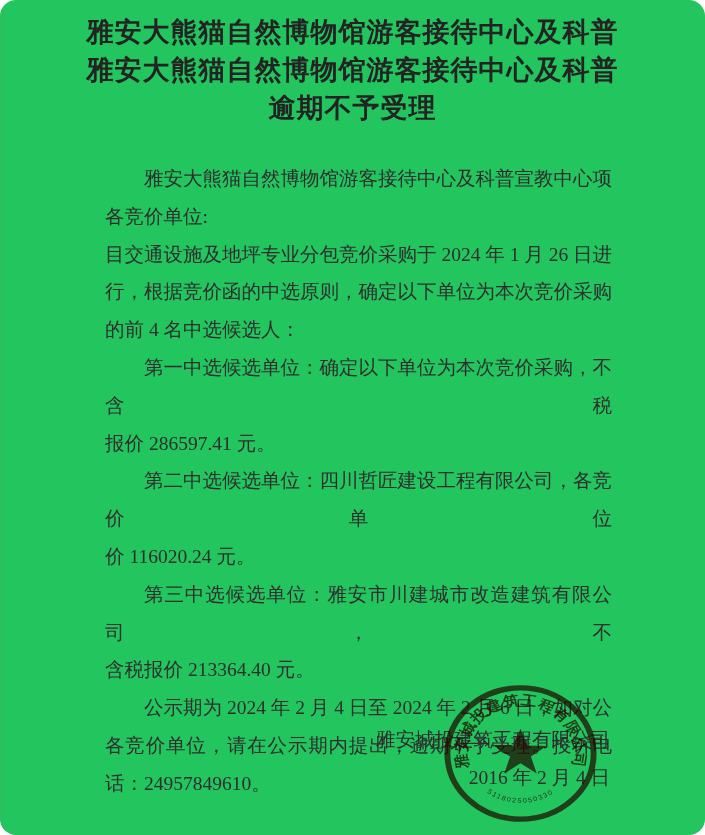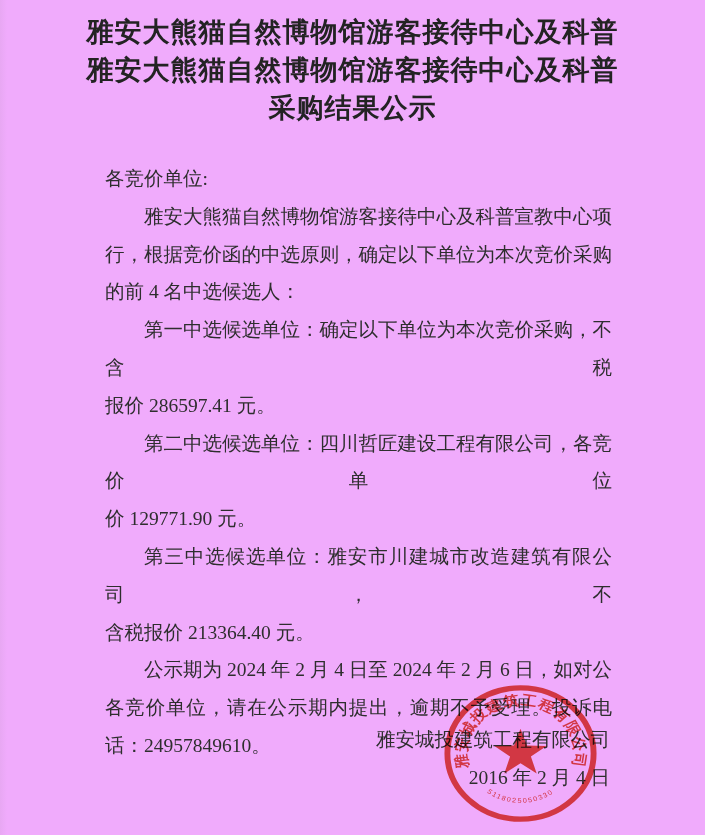--- a/index.html
+++ b/index.html
@@ -1,24 +1,25 @@
 <!DOCTYPE html>
 <html><head>
 <meta charset="utf-8">
 <style>
   * { margin: 0; padding: 0; box-sizing: border-box; }
   html, body { background: #ffffff; }
   .page {
     position: relative;
     width: 705px;
     height: 835px;
-    background: #f0abfc;
+    background: #22c55e;
     overflow: hidden;
     font-family: "Liberation Serif", "DejaVu Serif", serif;
     color: #2e2e2e;
+    border-radius: 16px;
   }
   
   .scan-edge {
     position: absolute;
     left: 0; top: 0;
     width: 7px; height: 100%;
     background: linear-gradient(to right, rgba(120,120,120,0.07), rgba(255,255,255,0));
   }
   .doc-title {
     position: absolute;
@@ -72,35 +73,36 @@
 </style>
 </head>
 <body>
 
 <div class="page">
   <div class="scan-edge"></div>
 
   <div class="doc-title">
     <div class="title-line">雅安大熊猫自然博物馆游客接待中心及科普</div>
     <div class="title-line">雅安大熊猫自然博物馆游客接待中心及科普</div>
-    <div class="title-line">采购结果公示</div>
+    <div class="title-line">逾期不予受理</div>
   </div>
 
   <div class="doc-body">
+    <div class="line jf first">雅安大熊猫自然博物馆游客接待中心及科普宣教中心项</div>
+
     <div class="line">各竞价单位:</div>
-
-    <div class="line jf first">雅安大熊猫自然博物馆游客接待中心及科普宣教中心项</div>
+    <div class="line jf">目交通设施及地坪专业分包竞价采购于 2024 年 1 月 26 日进</div>
     <div class="line jf">行，根据竞价函的中选原则，确定以下单位为本次竞价采购</div>
     <div class="line">的前 4 名中选候选人：</div>
 
     <div class="line jf first">第一中选候选单位：确定以下单位为本次竞价采购，不含税</div>
     <div class="line">报价 286597.41 元。</div>
 
     <div class="line jf first">第二中选候选单位：四川哲匠建设工程有限公司，各竞价单位</div>
-    <div class="line">价 129771.90 元。</div>
+    <div class="line">价 116020.24 元。</div>
 
     <div class="line jf first">第三中选候选单位：雅安市川建城市改造建筑有限公司，不</div>
     <div class="line">含税报价 213364.40 元。</div>
 
     <div class="line jf first">公示期为 2024 年 2 月 4 日至 2024 年 2 月 6 日，如对公</div>
     <div class="line jf">各竞价单位，请在公示期内提出，逾期不予受理。投诉电</div>
     <div class="line">话：24957849610。</div>
   </div>
 
   <div class="signature">

